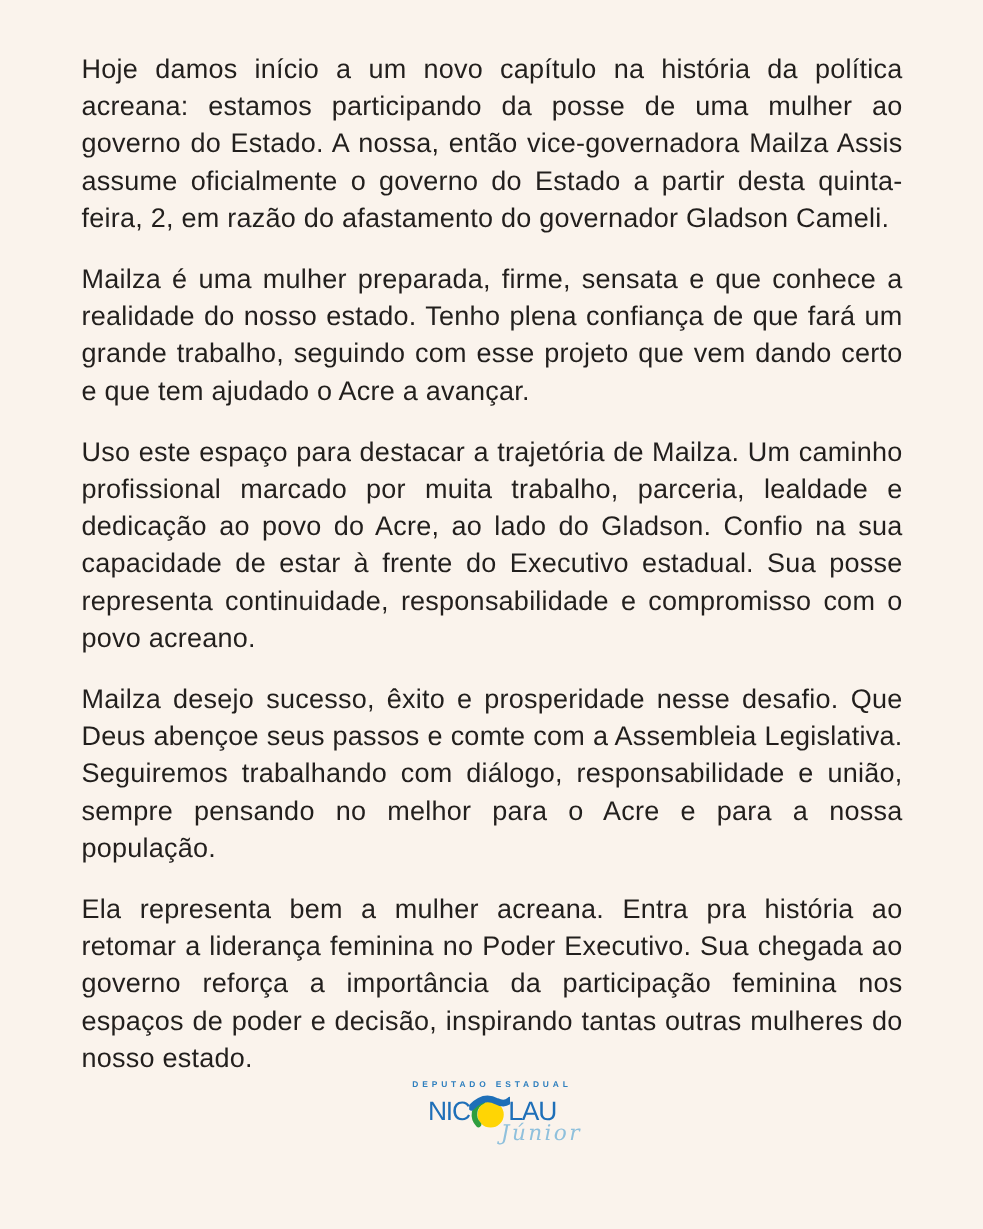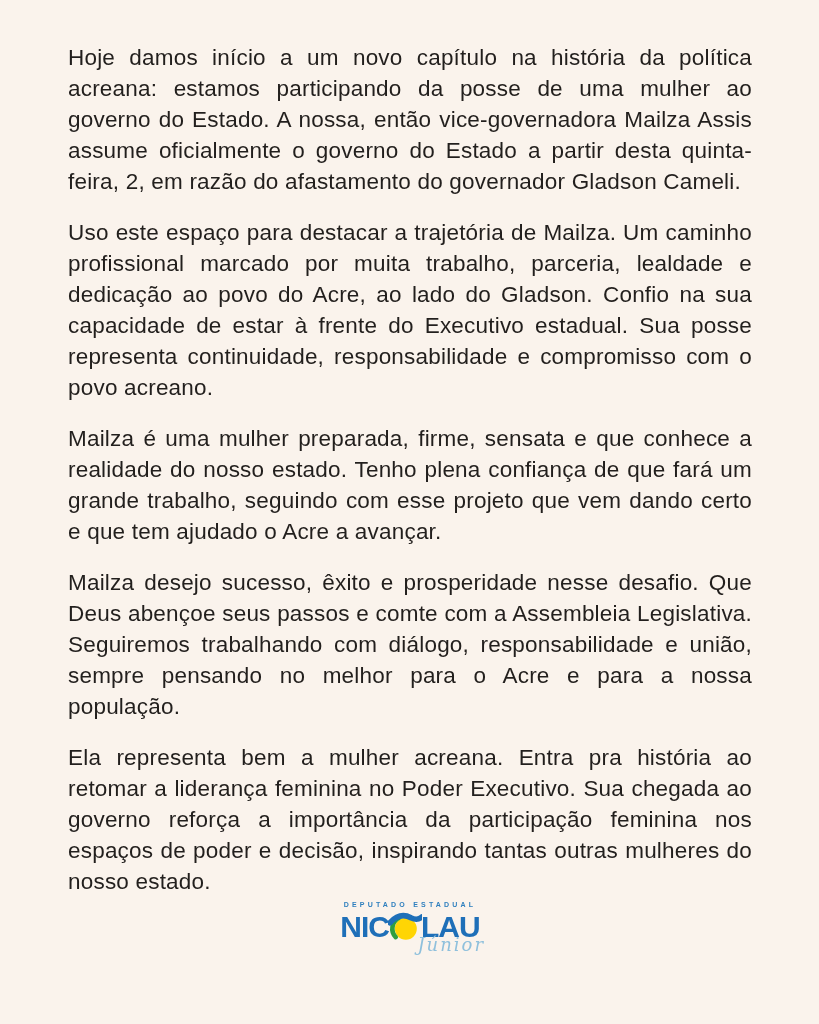--- a/index.html
+++ b/index.html
@@ -42,25 +42,25 @@
     color: #2E7FBE;
     font-size: 7px;
     font-weight: bold;
     letter-spacing: 3.2px;
     line-height: 1;
     margin-bottom: 2px;
     white-space: nowrap;
   }
   .logo-name {
     display: flex;
-    align-items: flex-end;
+    align-items: center;
     justify-content: center;
     color: #1E6FB8;
-    font-weight: 700;
-    font-size: 30px;
+    font-weight: 400;
+    font-size: 22px;
     letter-spacing: -1px;
     line-height: 1;
   }
   .logo-o {
     display: inline-block;
     width: 34px;
     height: 32px;
     margin: 0 -1px;
     position: relative;
     top: 1px;
@@ -77,22 +77,22 @@
     letter-spacing: 2px;
   }
 </style>
 </head>
 <body>
 
 <div class="page">
 
   <div class="statement">
     <p>Hoje damos início a um novo capítulo na história da política acreana: estamos participando da posse de uma mulher ao governo do Estado. A nossa, então vice-governadora Mailza Assis assume oficialmente o governo do Estado a partir desta quinta-feira, 2, em razão do afastamento do governador Gladson Cameli.</p>
+    <p>Mailza é uma mulher preparada, firme, sensata e que conhece a realidade do nosso estado. Tenho plena confiança de que fará um grande trabalho, seguindo com esse projeto que vem dando certo e que tem ajudado o Acre a avançar.</p>
     <p>Uso este espaço para destacar a trajetória de Mailza. Um caminho profissional marcado por muita trabalho, parceria, lealdade e dedicação ao povo do Acre, ao lado do Gladson. Confio na sua capacidade de estar à frente do Executivo estadual. Sua posse representa continuidade, responsabilidade e compromisso com o povo acreano.</p>
-    <p>Mailza é uma mulher preparada, firme, sensata e que conhece a realidade do nosso estado. Tenho plena confiança de que fará um grande trabalho, seguindo com esse projeto que vem dando certo e que tem ajudado o Acre a avançar.</p>
     <p>Mailza desejo sucesso, êxito e prosperidade nesse desafio. Que Deus abençoe seus passos e comte com a Assembleia Legislativa. Seguiremos trabalhando com diálogo, responsabilidade e união, sempre pensando no melhor para o Acre e para a nossa população.</p>
     <p>Ela representa bem a mulher acreana. Entra pra história ao retomar a liderança feminina no Poder Executivo. Sua chegada ao governo reforça a importância da participação feminina nos espaços de poder e decisão, inspirando tantas outras mulheres do nosso estado.</p>
   </div>
 
   <div class="logo">
     <div class="logo-top">DEPUTADO ESTADUAL</div>
     <div class="logo-name">
       <span>NIC</span>
       <span class="logo-o">
         <svg viewBox="0 0 40 38" width="34" height="32" aria-hidden="true">

